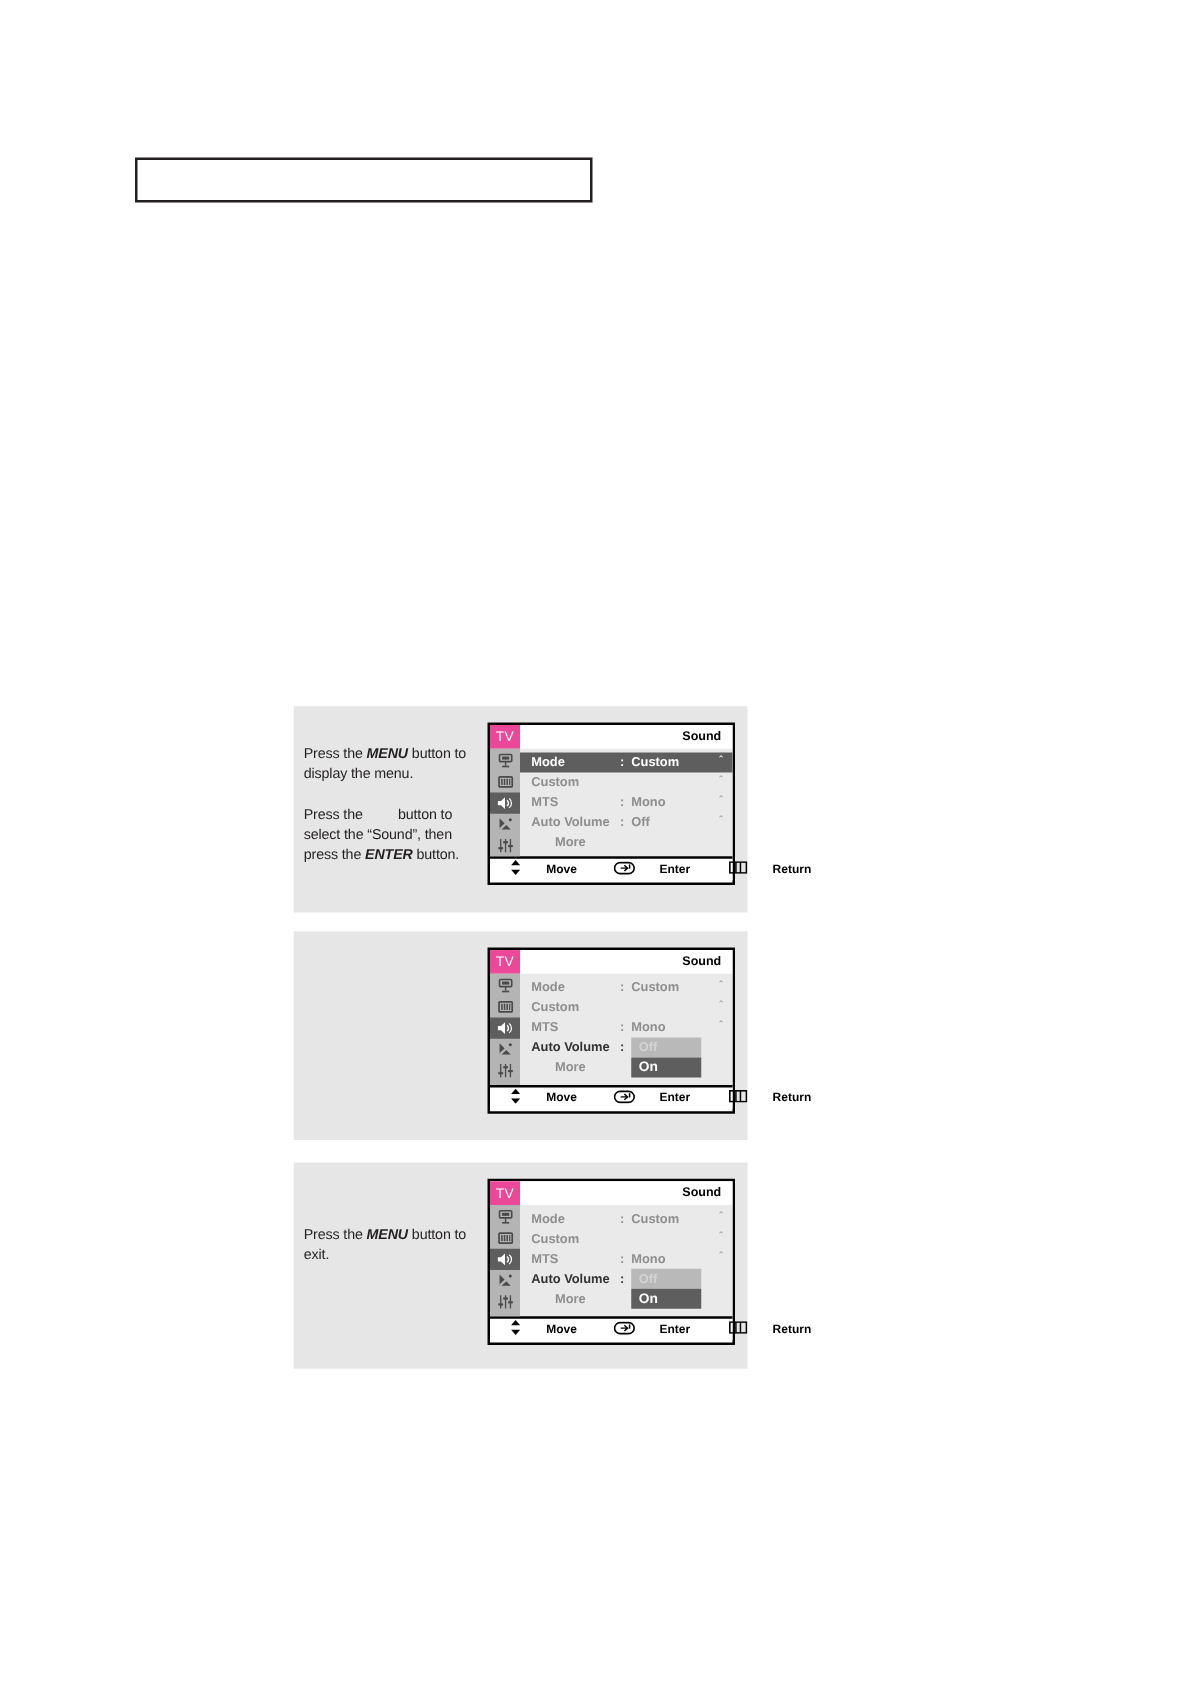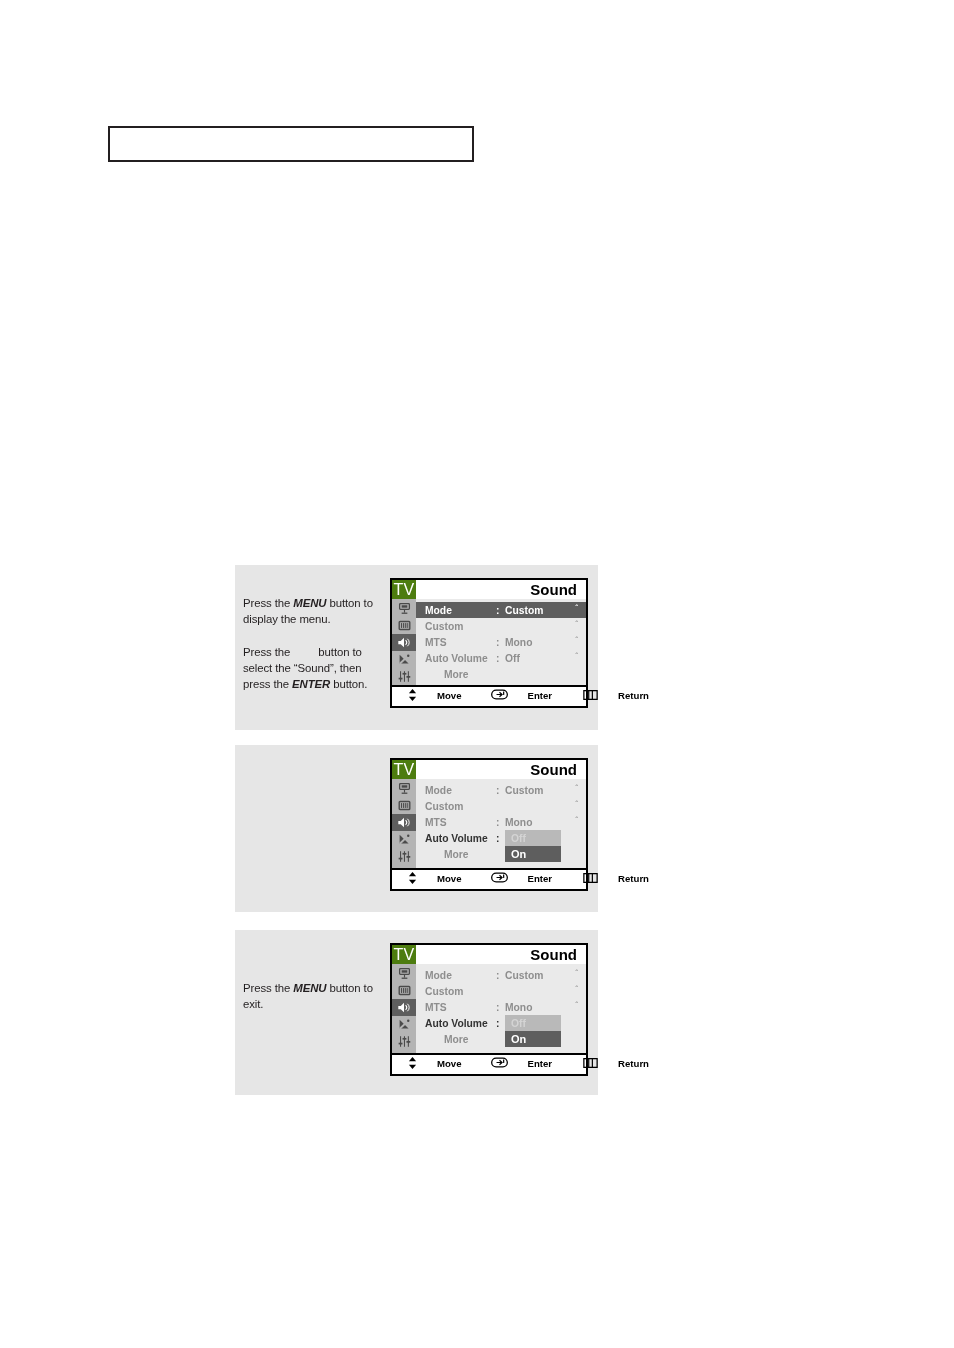--- a/index.html
+++ b/index.html
@@ -63,36 +63,36 @@
   #osd-3{ left:155px; top:13px; height:133px; }
 
   .osd-top{
     display:flex;
     height:19px;
     align-items:stretch;
     background:#ffffff;
   }
   .osd-tv{
     width:24px;
-    background:#4d7c0f;
+    background:#ec4899;
     color:#ffffff;
-    font-size:16px;
+    font-size:11px;
     font-weight:normal;
     display:flex;
     align-items:center;
     justify-content:center;
     letter-spacing:0.3px;
   }
   .osd-title{
     flex:1;
     display:flex;
     align-items:center;
     justify-content:flex-end;
     padding-right:9px;
-    font-size:15px;
+    font-size:10px;
     font-weight:bold;
     color:#000000;
   }
 
   .osd-body{
     display:flex;
     background:#eaeaea;
   }
   #osd-1 .osd-body{ height:86px; }
   #osd-2 .osd-body{ height:89px; }

